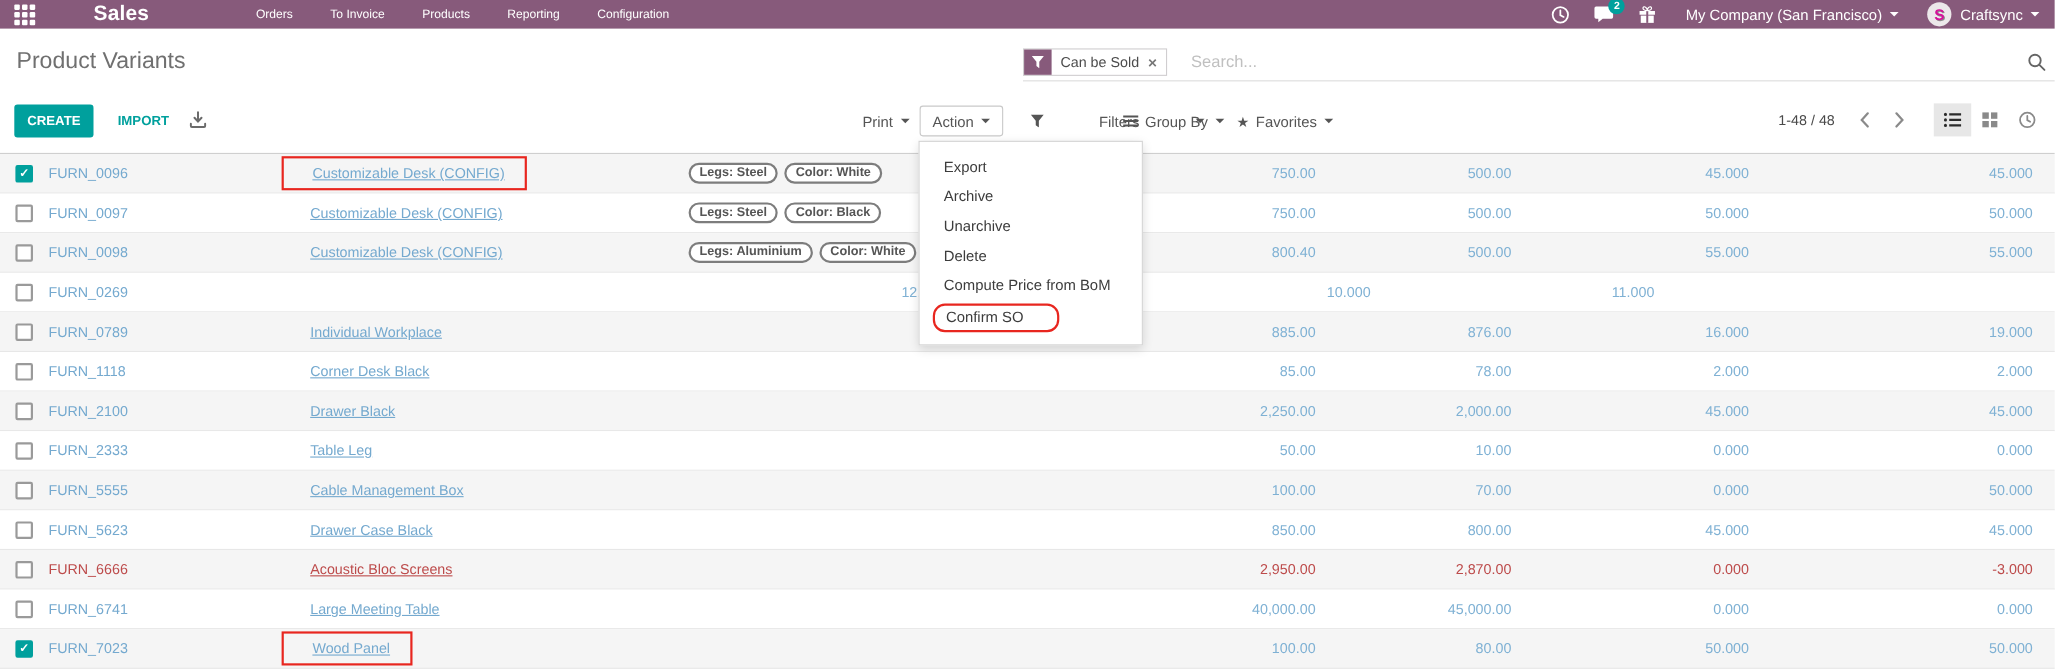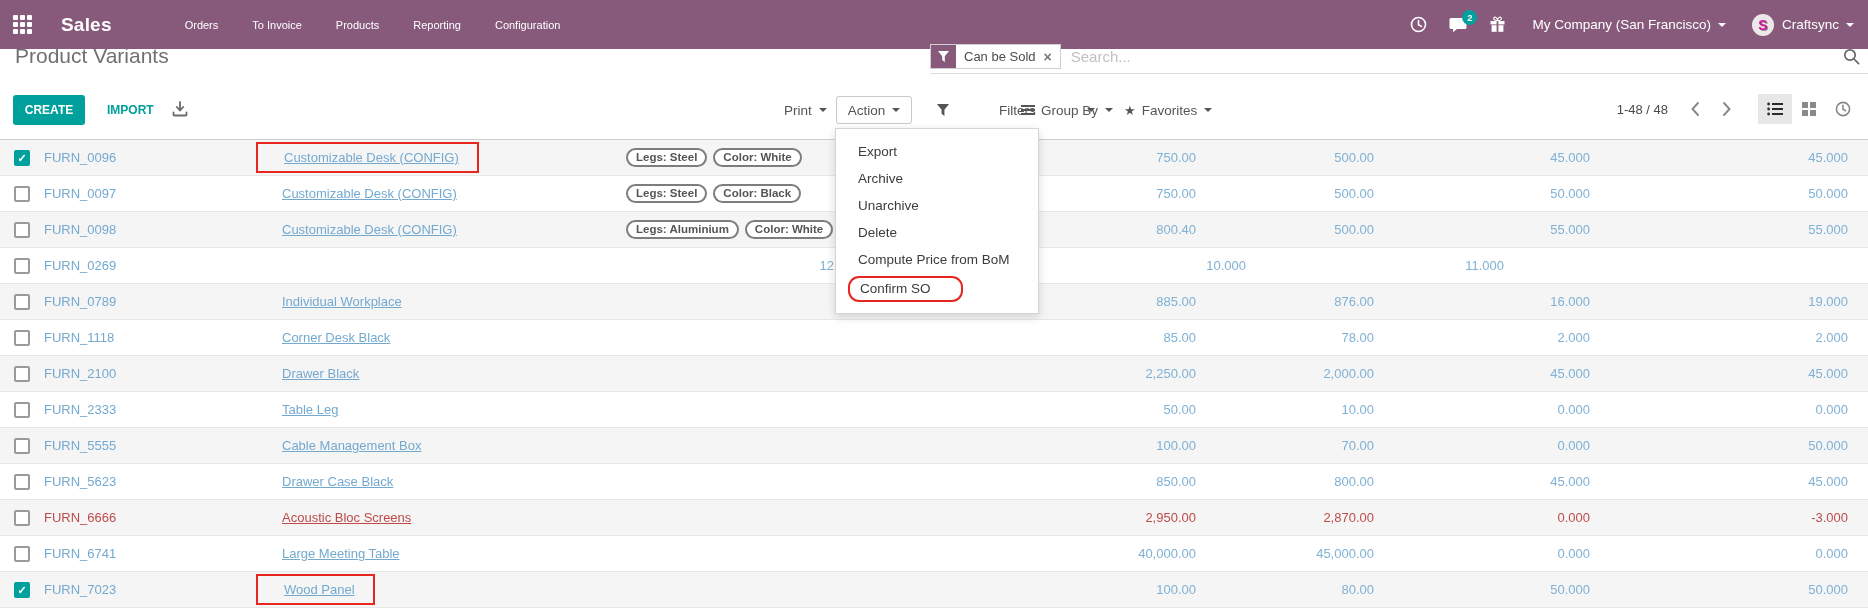--- a/index.html
+++ b/index.html
@@ -1,22 +1,22 @@
 <!DOCTYPE html>
 <html><head>
 <meta charset="utf-8">
 <style>
   * { margin:0; padding:0; box-sizing:border-box; }
   html,body { width:1868px; height:611px; overflow:hidden; background:#fff;
     font-family:"Liberation Sans", sans-serif; }
   .stage { position:relative; width:1868px; height:611px; }
 
   
-  .navbar { position:absolute; left:0; top:0; width:100%; height:49px;
-    background:#875A7B; color:#fff; display:flex; align-items:center; }
+  .navbar { position:absolute; left:0; top:0; width:100%; height:26px;
+    background:#875A7B; color:#fff; display:flex; align-items:center;gap:24px; }
   .apps-grid { display:grid; grid-template-columns:repeat(3,5px); grid-gap:2px;
     margin-left:13px; cursor:pointer; }
   .apps-grid i { width:5px; height:5px; background:#fff; border-radius:1px; }
   .brand { font-size:19px; font-weight:bold; margin-left:29px; letter-spacing:.2px; }
   .nav-menu { display:flex; margin-left:56px; }
   .nav-menu .nav-item { font-size:11px; padding:9px 17px; cursor:pointer; white-space:nowrap; }
   .nav-right { margin-left:auto; display:flex; align-items:center; margin-right:14px; }
   .nav-ico { position:relative; margin-left:22px; display:flex; align-items:center; cursor:pointer; }
   .badge { position:absolute; top:-7px; right:-10px; background:#00A09D; color:#fff;
     font-size:9.5px; font-weight:bold; min-width:15px; height:15px; line-height:15px;
@@ -25,21 +25,21 @@
   .avatar { width:22px; height:22px; border-radius:50%; background:#ece8ea; color:#D6119A;
     font-weight:bold; font-size:14px; text-align:center; line-height:22px; margin-left:26px;
     text-shadow:1px 1px 0 #8a8a8a; }
   .user { font-size:13.5px; margin-left:8px; display:flex; align-items:center; cursor:pointer; }
   .caret { display:inline-block; width:0; height:0; border-left:4px solid transparent;
     border-right:4px solid transparent; border-top:4px solid currentColor; margin-left:7px; }
 
   
   .page-title { position:absolute; left:15px; top:44px; font-size:21px; color:#707070; }
   .searchbar { position:absolute; left:930px; right:0; top:40px; height:34px;
-    display:flex; align-items:center; border-bottom:1px solid #dcdcdc; }
+    display:flex; align-items:center; border-bottom:1px solid #dcdcdc;gap:12px; }
   .facet { display:flex; align-items:stretch; border:1px solid #d0ced0; height:25px;
     background:#fff; }
   .facet-ico { width:25px; background:#875A7B; color:#fff; display:flex;
     align-items:center; justify-content:center; }
   .facet-label { font-size:13px; color:#4c4c4c; display:flex; align-items:center; padding:0 8px; }
   .facet-x { display:flex; align-items:center; padding-right:8px; color:#777;
     font-weight:bold; font-size:14px; cursor:pointer; }
   .search-input { border:none; outline:none; flex:1; font-size:15px; color:#444;
     margin-left:10px; font-family:"Liberation Sans", sans-serif; background:transparent; }
   .search-input::placeholder { color:#c0c0c0; }

